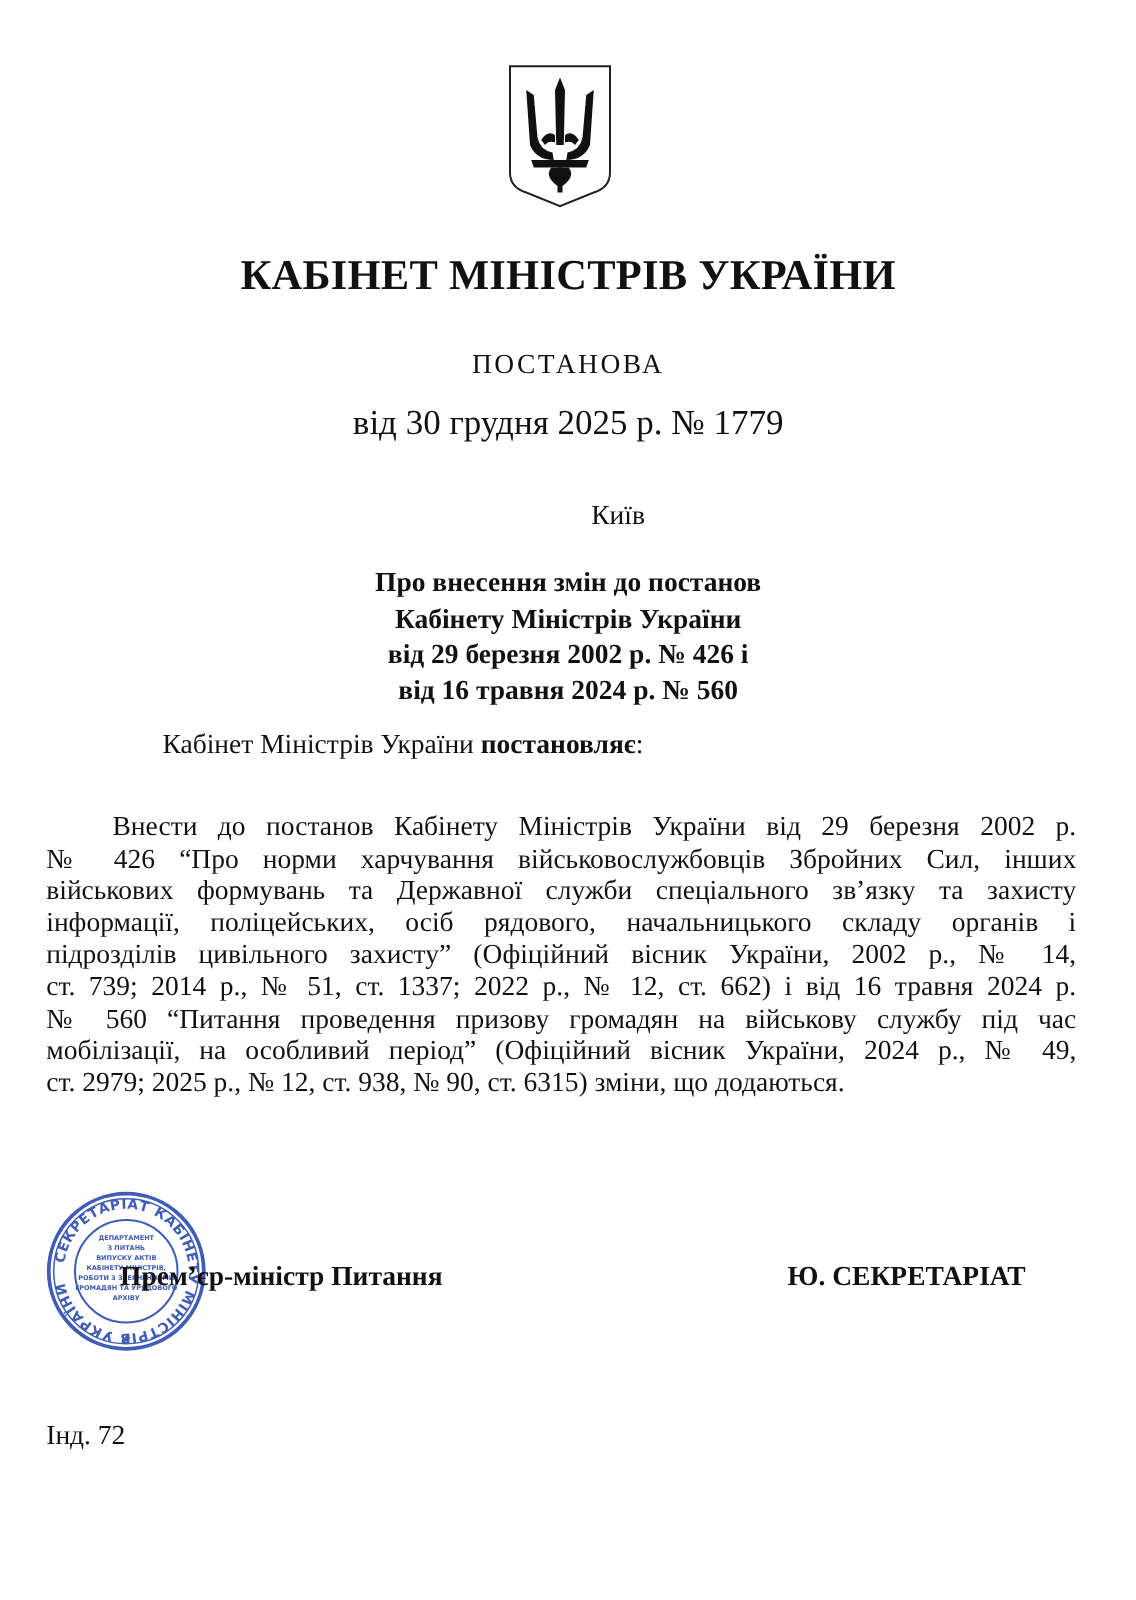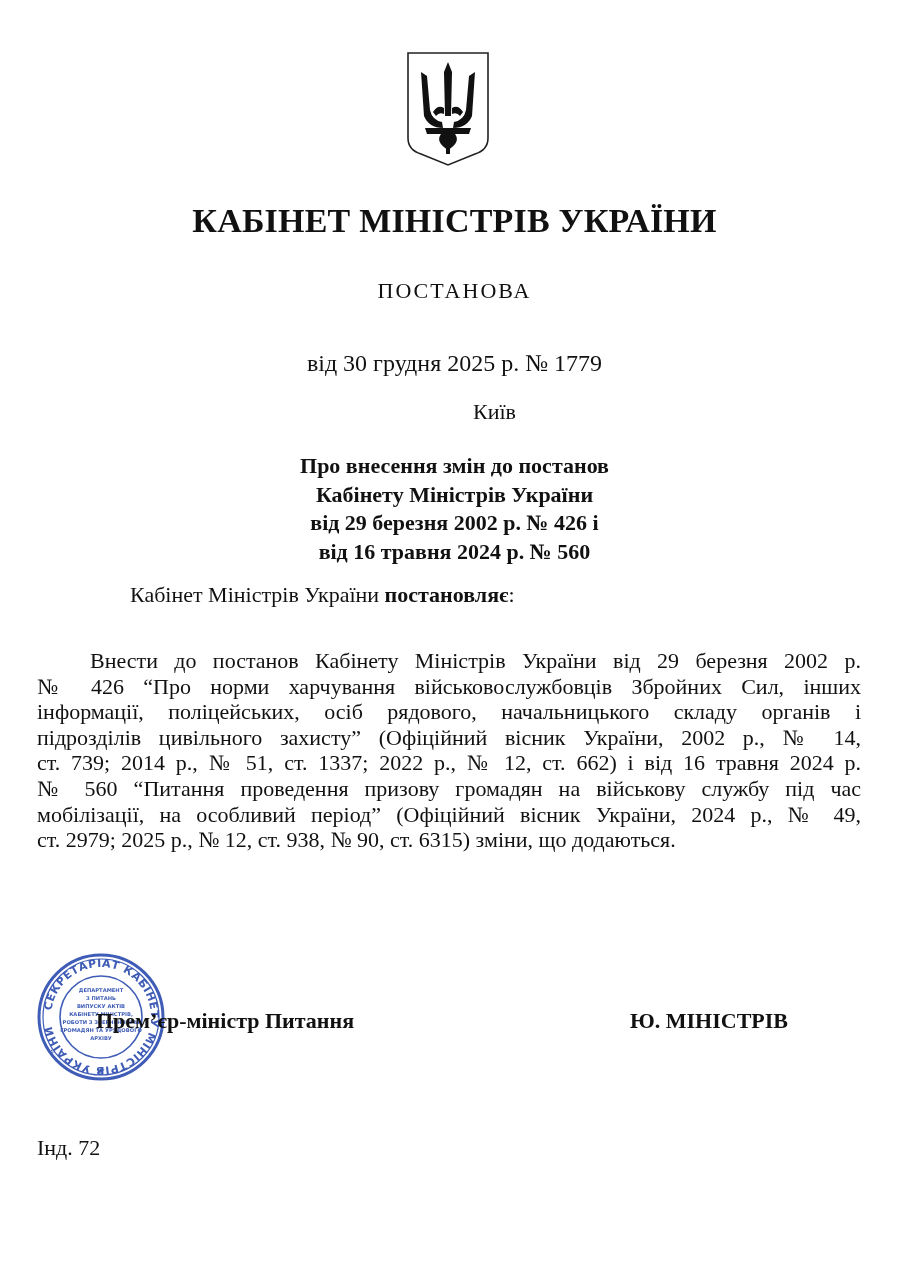--- a/index.html
+++ b/index.html
@@ -8,21 +8,21 @@
       font-family: "Liberation Serif", "DejaVu Serif", serif;
       color: #111111;
     }
     .abs { position: absolute; }
     .center { left: 0; width: 909px; text-align: center; }
     #emblem { left: 405px; top: 50px; width: 86px; height: 118px; }
     #org-title {
       top: 196px; font-size: 34px; font-weight: bold; letter-spacing: 0.2px; line-height: 50px;
     }
     #doc-type { top: 276px; font-size: 22px; font-weight: normal; letter-spacing: 2px; line-height: 30px; }
-    #doc-date { top: 348px; font-size: 24px; line-height: 30px; }
+    #doc-date { top: 324px; font-size: 28px; line-height: 30px; }
     #doc-city { top: 397px; font-size: 22px; line-height: 30px; padding-left: 40px; }
     #doc-subject { top: 452px; font-size: 22px; font-weight: bold; line-height: 28.5px; }
     #doc-subject div { white-space: pre; }
     #preamble { left: 90px; top: 580px; font-size: 22px; line-height: 30px; white-space: nowrap; margin-left: 40px; }
     #body-text {
       left: 37px; top: 648px; width: 824px; font-size: 22px; line-height: 25.6px;
       text-align: justify; text-align-last: left;
     }
     #body-text .ln { display: block; text-align: justify; text-align-last: justify; white-space: nowrap; }
     #body-text .ln.first { padding-left: 53px; }
@@ -65,20 +65,21 @@
   <div>Кабінету Міністрів України</div>
   <div>від 29 березня 2002 р. № 426 і</div>
   <div>від 16 травня 2024 р. № 560</div>
 </div>
 
 <div id="preamble" class="abs"><span>Кабінет Міністрів України </span><b>постановляє</b><span>:</span></div>
 
 <div id="body-text" class="abs">
   <span class="ln first">Внести до постанов Кабінету Міністрів України від 29 березня 2002 р.</span>
   <span class="ln">№ 426 “Про норми харчування військовослужбовців Збройних Сил, інших</span>
+  <span class="ln">військових формувань та Державної служби спеціального зв’язку та захисту</span>
   <span class="ln">інформації, поліцейських, осіб рядового, начальницького складу органів і</span>
   <span class="ln">підрозділів цивільного захисту” (Офіційний вісник України, 2002 р., № 14,</span>
   <span class="ln">ст. 739; 2014 р., № 51, ст. 1337; 2022 р., № 12, ст. 662) і від 16 травня 2024 р.</span>
   <span class="ln">№ 560 “Питання проведення призову громадян на військову службу під час</span>
   <span class="ln">мобілізації, на особливий період” (Офіційний вісник України, 2024 р., № 49,</span>
   <span class="ln last">ст. 2979; 2025 р., № 12, ст. 938, № 90, ст. 6315) зміни, що додаються.</span>
 </div>
 
 <div id="stamp" class="abs">
   <svg width="130" height="130" viewBox="0 0 130 130">
@@ -98,15 +99,15 @@
       <text x="65" y="64">КАБІНЕТУ МІНІСТРІВ,</text>
       <text x="65" y="72">РОБОТИ З ЗВЕРНЕННЯМИ</text>
       <text x="65" y="80">ГРОМАДЯН ТА УРЯДОВОГО</text>
       <text x="65" y="88">АРХІВУ</text>
     </g>
     <text x="65" y="122" font-size="10" fill="#2f4fb0" text-anchor="middle">★</text>
   </svg>
 </div>
 
 <div id="signer-title" class="abs">Прем’єр-міністр Питання</div>
-<div id="signer-name" class="abs">Ю. МІНІСТРІВ</div>
+<div id="signer-name" class="abs">Ю. СЕКРЕТАРІАТ</div>
 
 <div id="index" class="abs">Інд. 72</div>
 
 </body></html>

